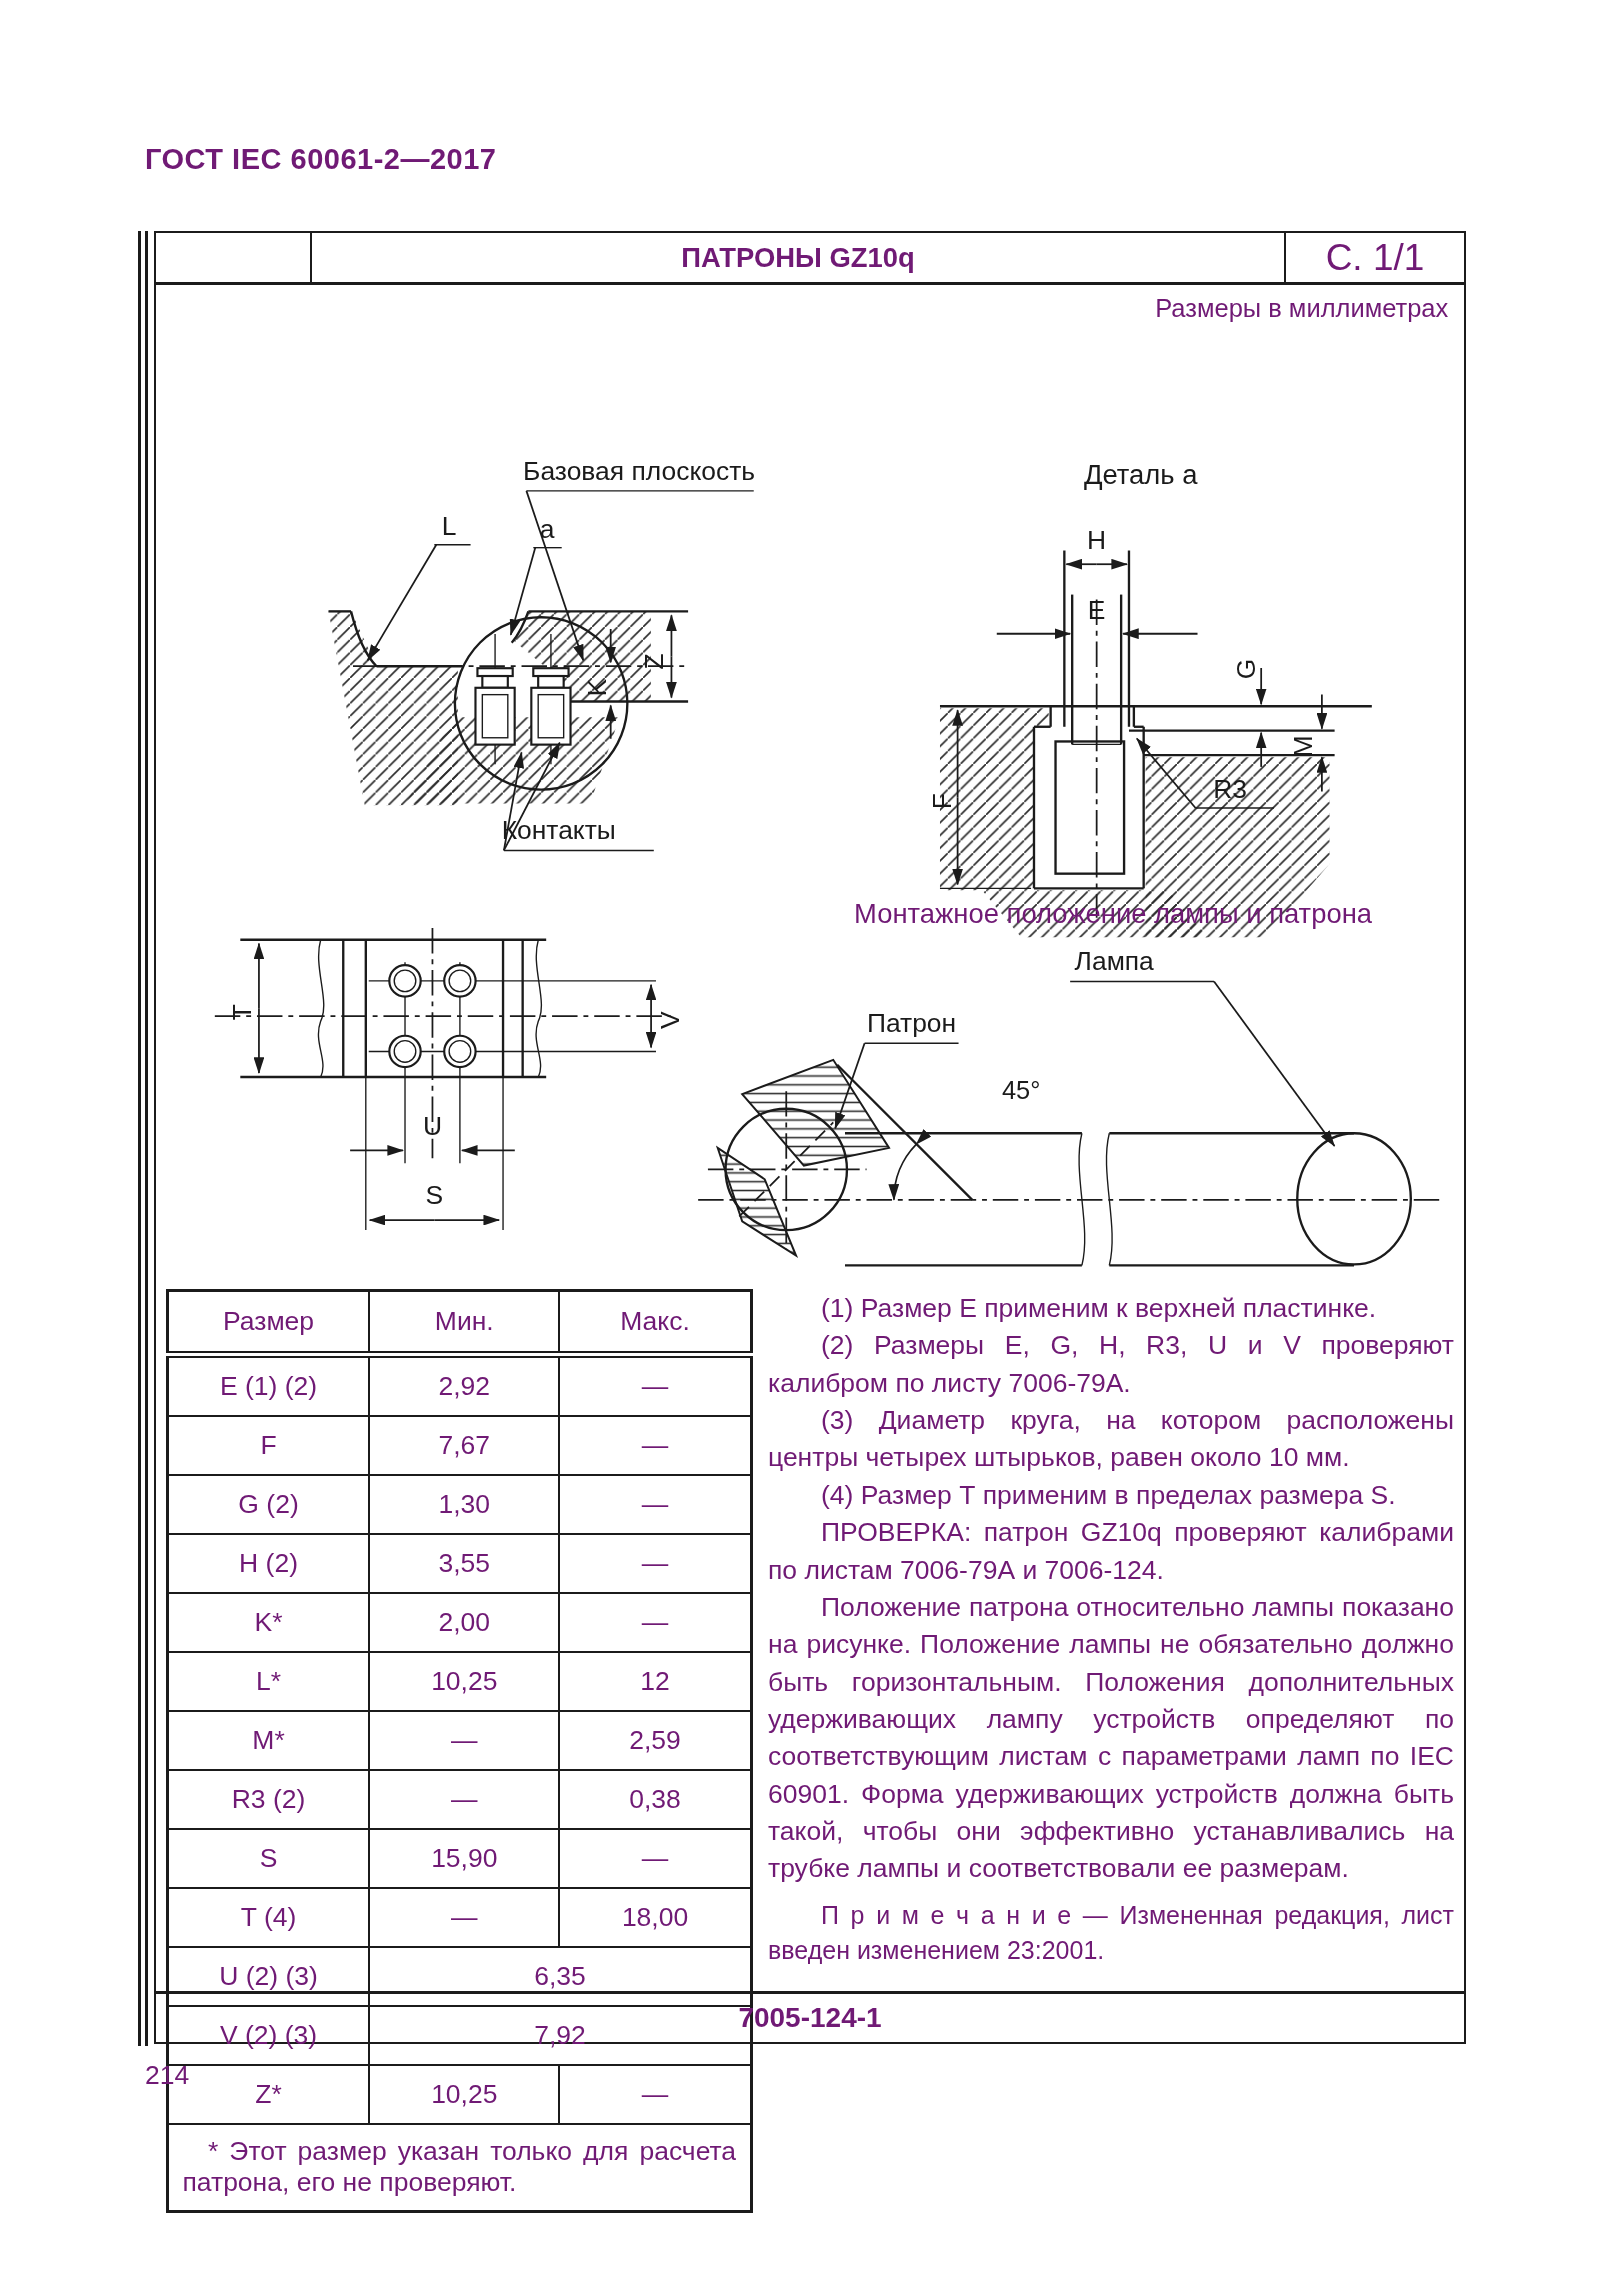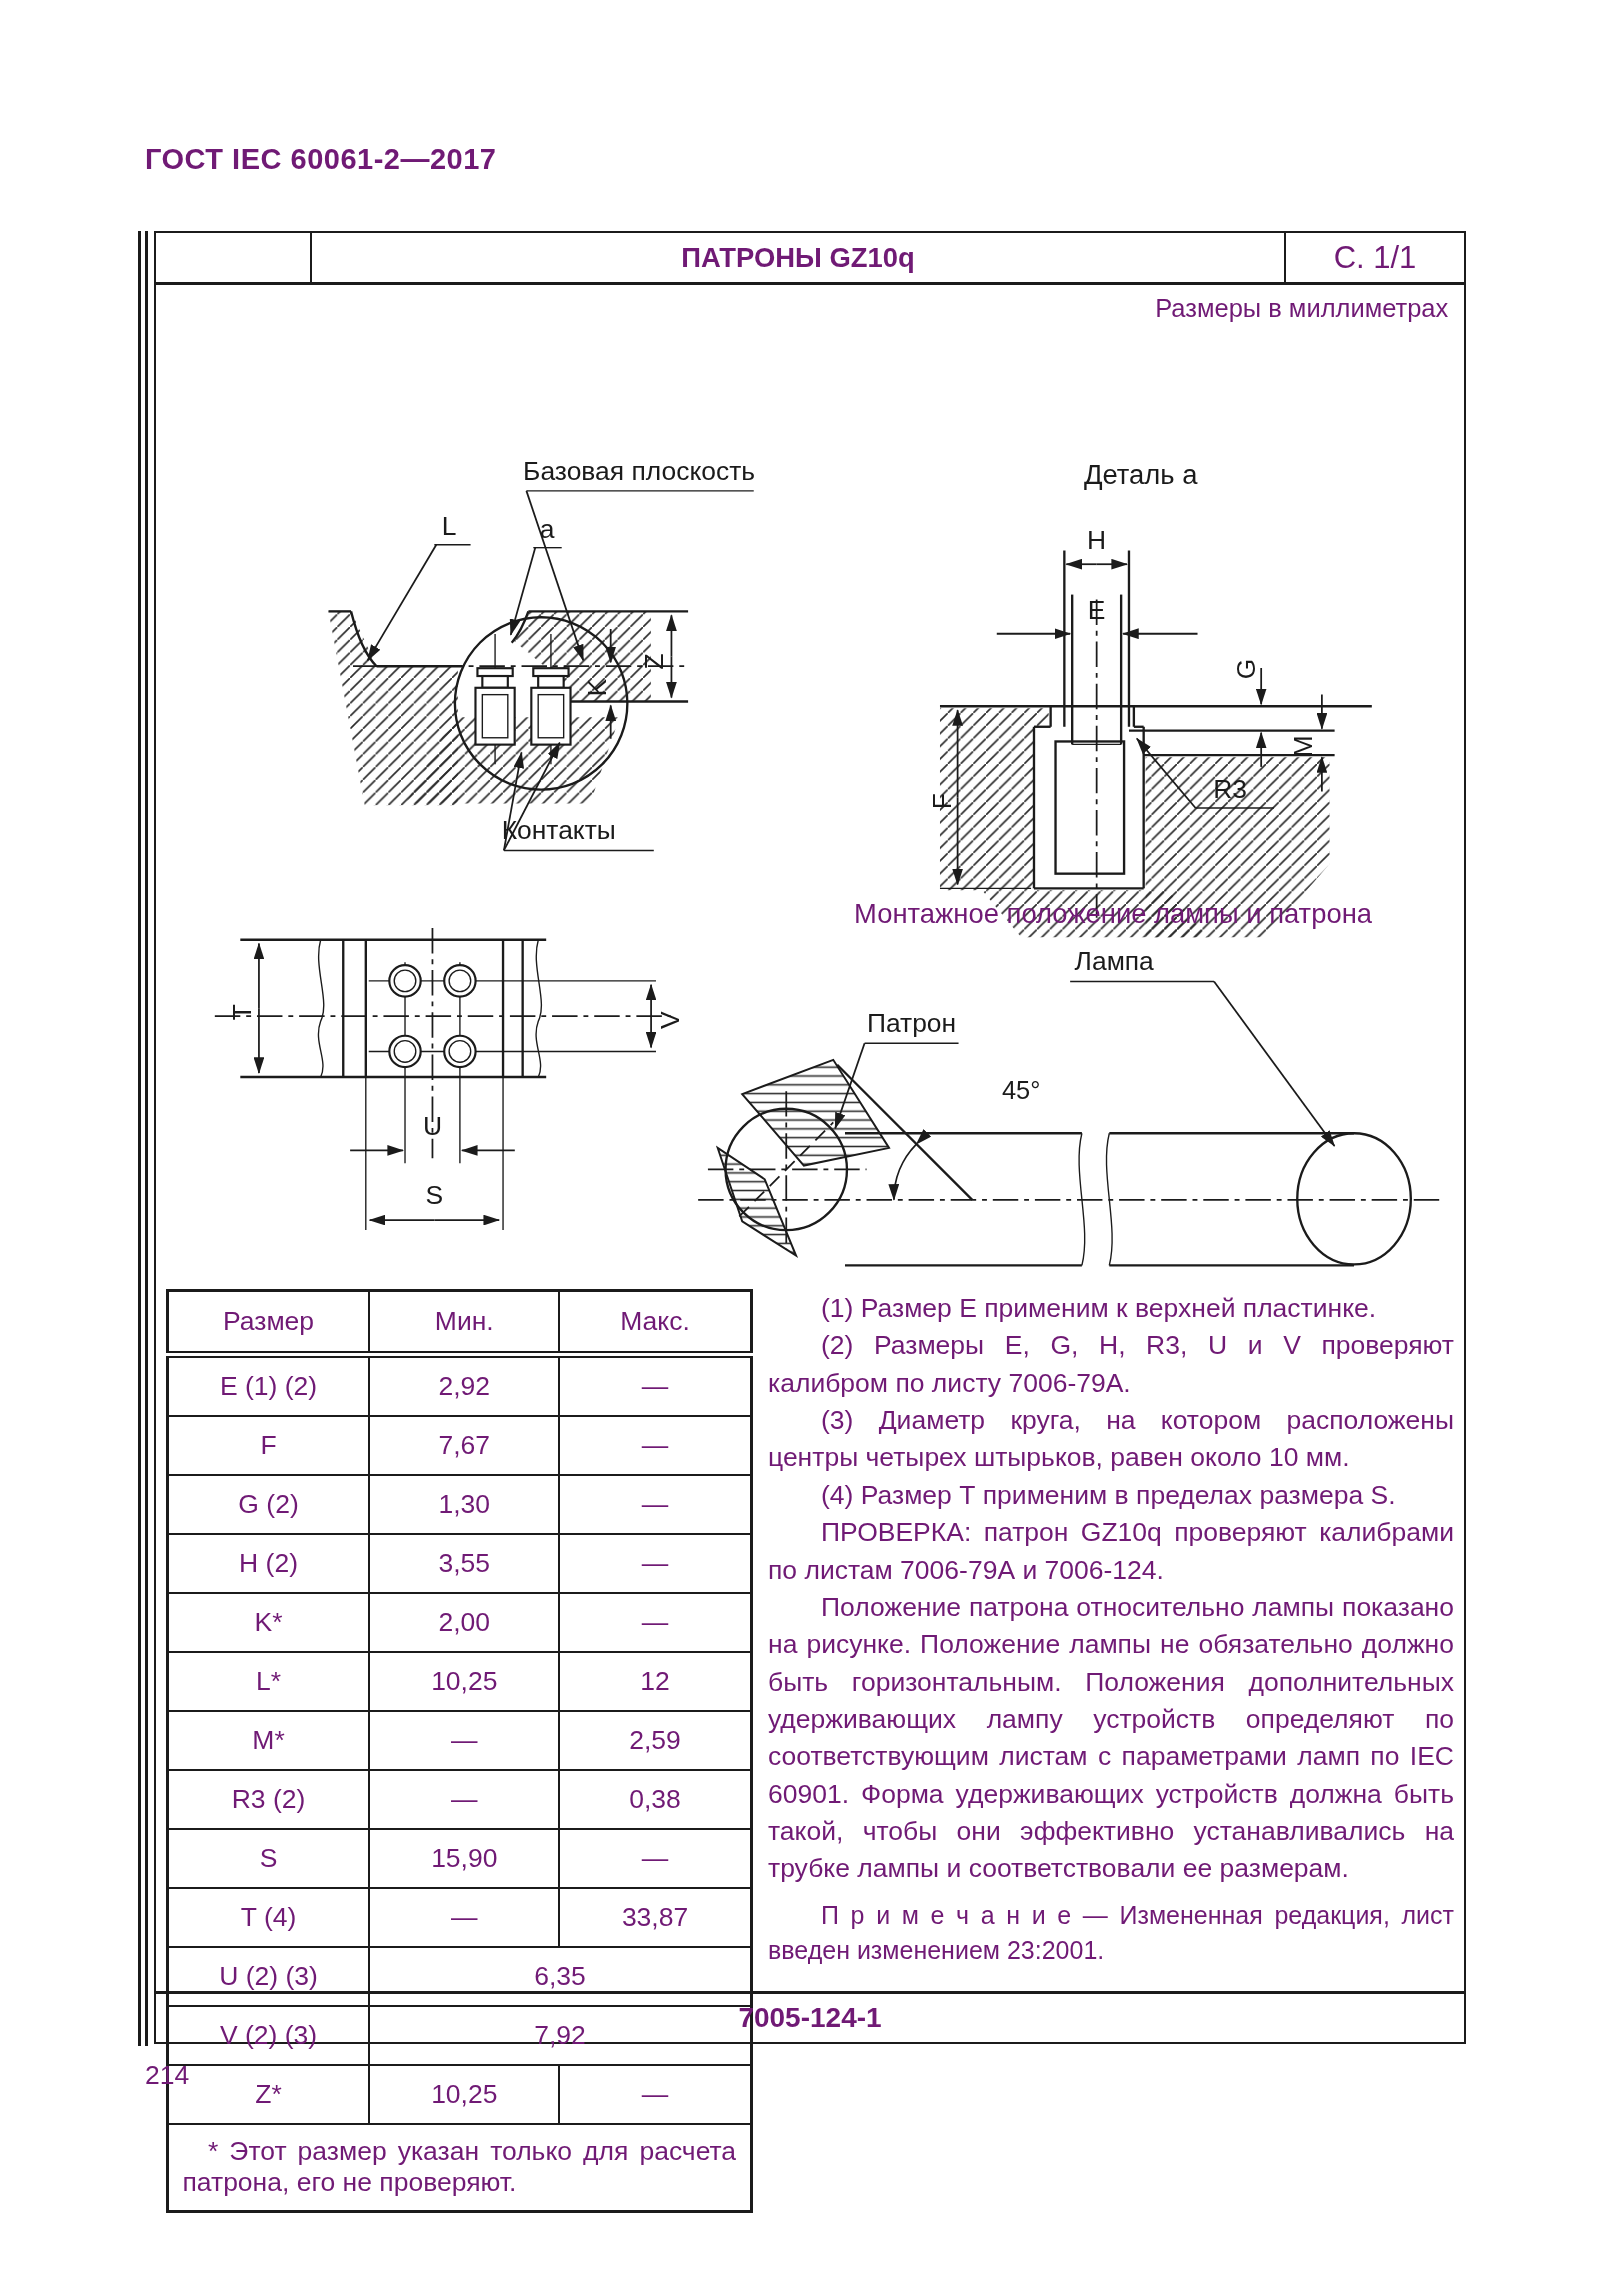--- a/index.html
+++ b/index.html
@@ -10,21 +10,21 @@
   .abs{position:absolute;}
   .doc-header{left:145px; top:143px; font-size:29px; font-weight:bold; letter-spacing:0.5px;}
   .vline{width:2.9px; background:#1b1b1b; top:231px; height:1815px;}
   .frame{
     left:154px; top:231px; width:1308px; height:1809px;
     border:2.9px solid #1b1b1b;
   }
   .titlebar{position:absolute; left:0; top:0; width:100%; height:49px; border-bottom:3.9px solid #1b1b1b; display:flex;}
   .tb-left{width:154px; border-right:2.9px solid #1b1b1b;}
   .tb-center{flex:1; display:flex; align-items:center; justify-content:center; font-size:27.4px; font-weight:bold;}
-  .tb-right{width:178px; border-left:2.9px solid #1b1b1b; display:flex; align-items:center; justify-content:center; font-size:31px;}
+  .tb-right{width:178px; border-left:2.9px solid #1b1b1b; display:flex; align-items:center; justify-content:center; font-size:37px;}
   .units{top:61px; right:15.7px; font-size:25.5px;}
   .intro{left:15.7px; top:108px; width:1282px; font-size:27.4px; line-height:1.5; text-align:justify; text-indent:78px;}
   .mount-title{left:549px; top:665px; width:667px; text-align:right; font-size:27.4px;}
   
   .dim-table{left:9.8px; top:1056px; border-collapse:collapse; table-layout:fixed;}
   .dim-table td, .dim-table th{
     border:2.9px solid #1b1b1b; font-size:26.5px; font-weight:normal;
     text-align:center; vertical-align:middle; padding:8px;
   }
   .dim-table{border:3.9px solid #1b1b1b;}
@@ -342,21 +342,21 @@
             <td>0,38</td>
           </tr>
           <tr>
             <td>S</td>
             <td>15,90</td>
             <td>—</td>
           </tr>
           <tr>
             <td>T (4)</td>
             <td>—</td>
-            <td>33,87</td>
+            <td>18,00</td>
           </tr>
           <tr>
             <td>U (2) (3)</td>
             <td colspan="2">6,35</td>
           </tr>
           <tr>
             <td>V (2) (3)</td>
             <td colspan="2">7,92</td>
           </tr>
           <tr>

